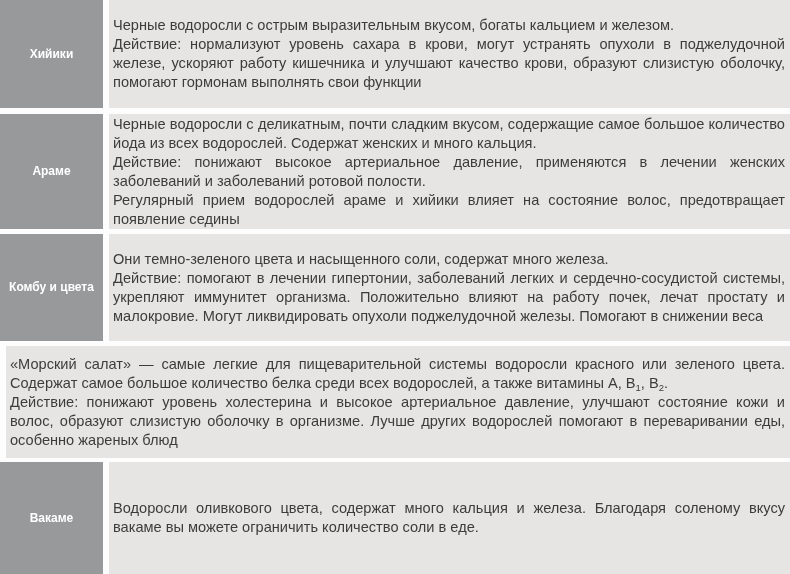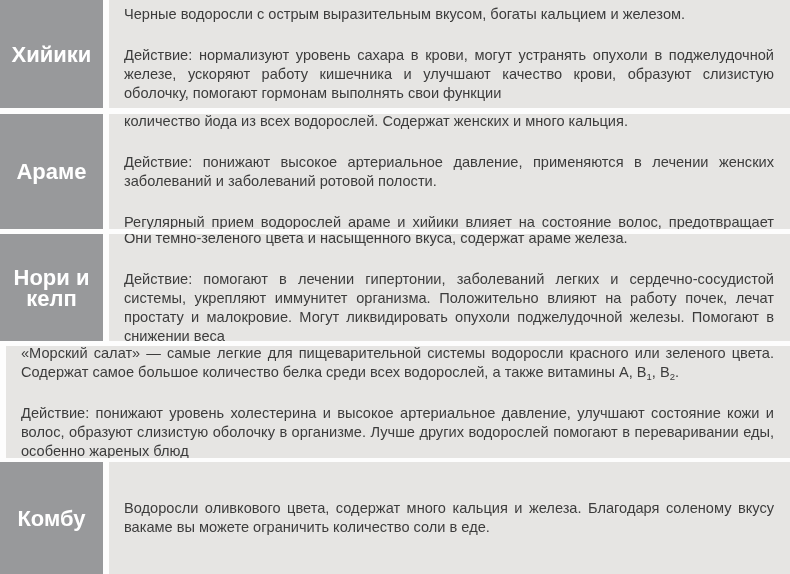--- a/index.html
+++ b/index.html
@@ -24,21 +24,21 @@
   .r1 { height: 115px; margin-top: 6px; }
   .r2 { height: 107px; margin-top: 5px; }
   .r3 { height: 112px; margin-top: 5px; }
   .r4 { height: 112px; margin-top: 4px; }
   .label-cell {
     flex: 0 0 103px;
     width: 103px;
     background: var(--label-bg, #98999b);
     color: var(--label-fg, #ffffff);
     font-weight: 700;
-    font-size: 22px;
+    font-size: 12px;
     line-height: 21px;
     display: flex;
     align-items: center;
     justify-content: center;
     text-align: center;
     padding: 0 6px;
     box-sizing: border-box;
   }
   .text-cell {
     flex: 1 1 auto;
@@ -51,21 +51,21 @@
     flex-direction: column;
     justify-content: center;
     padding: 0 5px 0 4px;
     box-sizing: border-box;
     text-align: justify;
     overflow: hidden;
     hyphens: auto;
     -webkit-hyphens: auto;
   }
   .text-cell p {
-    margin: 11px;
+    margin: 0;
   }
   .text-cell b {
     font-weight: 400;
   }
   .text-cell sub {
     font-size: 9.5px;
     line-height: 0;
     vertical-align: -3px;
   }
 </style>
@@ -85,34 +85,34 @@
   <section class="row r1">
     <div class="label-cell">Араме</div>
     <div class="text-cell">
         <p>Черные водоросли с деликатным, почти сладким вкусом, содержащие самое большое количество йода из всех водорослей. Содержат женских и много кальция.</p>
         <p><b>Действие:</b> понижают высокое артериальное давление, применяются в лечении женских заболеваний и заболеваний ротовой полости.</p>
         <p>Регулярный прием водорослей араме и хийики влияет на состояние волос, предотвращает появление седины</p>
       </div>
   </section>
 
   <section class="row r2">
-    <div class="label-cell">Нори и келп</div>
+    <div class="label-cell">Комбу и цвета</div>
     <div class="text-cell">
-        <p>Они темно-зеленого цвета и насыщенного вкуса, содержат араме железа.</p>
+        <p>Они темно-зеленого цвета и насыщенного соли, содержат много железа.</p>
         <p><b>Действие:</b> помогают в лечении гипертонии, заболеваний легких и сердечно-сосудистой системы, укрепляют иммунитет организма. Положительно влияют на работу почек, лечат простату и малокровие. Могут ликвидировать опухоли поджелудочной железы. Помогают в снижении веса</p>
       </div>
   </section>
 
   <section class="row r3">
     <div class="text-cell">
         <p>«Морский салат» — самые легкие для пищеварительной системы водоросли красного или зеленого цвета. Содержат самое большое количество белка среди всех водорослей, а также витамины A, B<sub>1</sub>, B<sub>2</sub>.</p>
         <p><b>Действие:</b> понижают уровень холестерина и высокое артериальное давление, улучшают состояние кожи и волос, образуют слизистую оболочку в организме. Лучше других водорослей помогают в переваривании еды, особенно жареных блюд</p>
       </div>
   </section>
 
   <section class="row r4">
-    <div class="label-cell">Комбу</div>
+    <div class="label-cell">Вакаме</div>
     <div class="text-cell">
         <p>Водоросли оливкового цвета, содержат много кальция и железа. Благодаря соленому вкусу вакаме вы можете ограничить количество соли в еде.</p>
       </div>
   </section>
 
 </div>
 
 </body></html>

